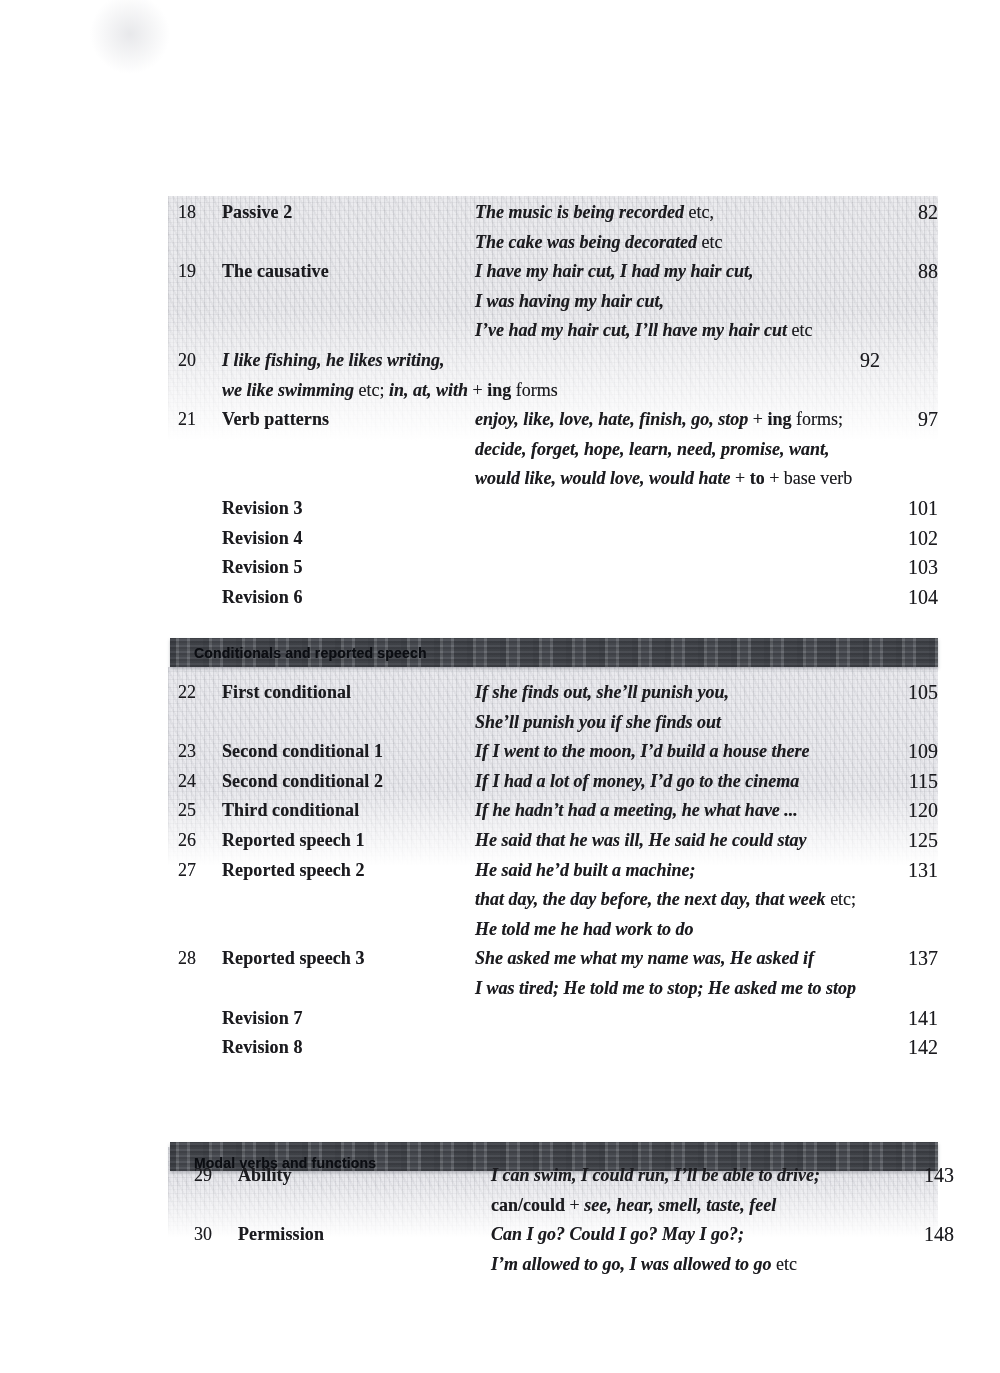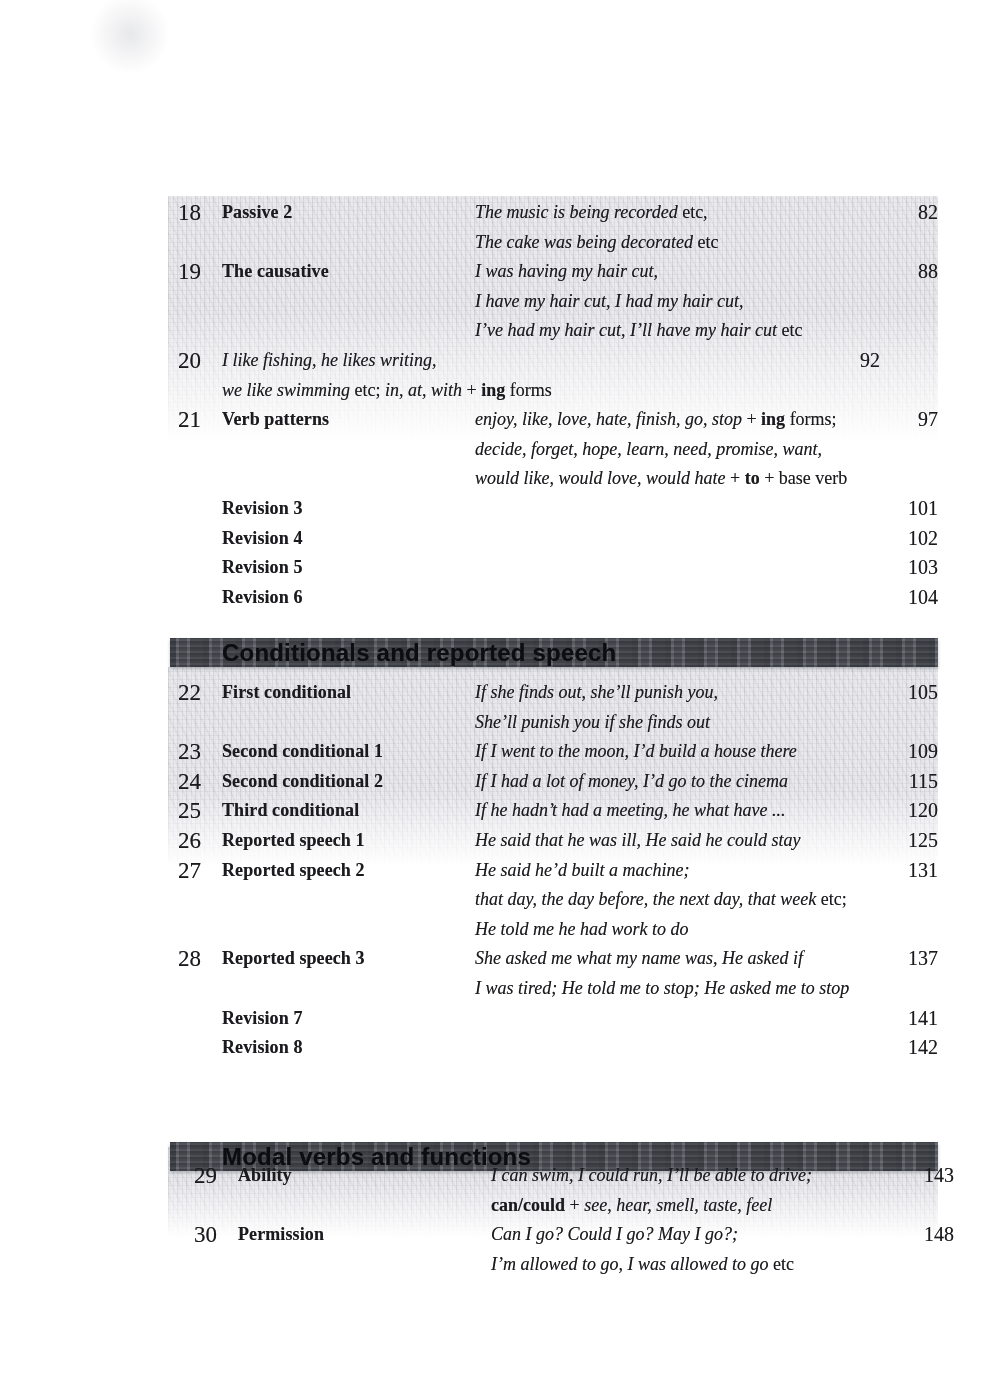--- a/index.html
+++ b/index.html
@@ -69,40 +69,40 @@
         rgba(14,16,22,.28) 20px 33px),
       repeating-linear-gradient(0deg,
         rgba(0,0,0,.18) 0px 2px, rgba(255,255,255,.05) 2px 4px, rgba(0,0,0,.10) 4px 6px);
     box-shadow:0 2px 3px rgba(120,122,130,.45);
     display:flex;align-items:center;
   }
   #bar-1{top:638px;}
   #bar-2{top:1142px;align-items:flex-end;}
   .bar-label{
     font-family:"Liberation Sans", sans-serif;
-    font-weight:700;font-size:24px;color:#0b0d12;
-    padding-left:52px;letter-spacing:.2px;
+    font-weight:700;font-size:14px;color:#0b0d12;
+    padding-left:24px;letter-spacing:.2px;
     text-shadow:0 0 1px rgba(10,12,18,.55);
     white-space:nowrap;
   }
   
   .rows{position:absolute;left:170px;width:768px;}
   #rows-0{top:198px;}
   #rows-1{top:678px;}
   #rows-2{top:1161px;margin-left:16px;}
   .toc-row{
     display:grid;grid-template-columns:52px 253px 405px 58px;
     align-items:start;min-height:29.6px;
   }
-  .cell-num{padding-left:8px;font-size:23px;line-height:29.6px;}
+  .cell-num{padding-left:8px;font-size:18px;line-height:29.6px;}
   .cell-title{font-weight:700;font-size:18px;line-height:29.6px;letter-spacing:.1px;}
   .cell-ex{font-size:18px;}
   .ex-line{line-height:29.6px;white-space:nowrap;}
   .cell-page{text-align:right;font-size:20px;line-height:29.6px;}
-  .seg-i{font-style:italic;}
+  .seg-i{font-style:italic;font-weight:bold;}
   .seg-r{font-style:normal;}
   .seg-b{font-weight:700;font-style:normal;}
   .toc-row, .bar-label{text-shadow:0 0 .5px rgba(25,25,30,.5);}
 </style>
 </head>
 <body>
 
 <div class="smudge"></div>
 
 <div class="texture tex-a"></div>
@@ -123,22 +123,22 @@
       <div class="cell-ex">
         <div class="ex-line"><span class="seg-i">The music is being recorded </span><span class="seg-r">etc,</span></div>
         <div class="ex-line"><span class="seg-i">The cake was being decorated </span><span class="seg-r">etc</span></div>
       </div>
       <div class="cell-page">82</div>
     </div>
     <div class="toc-row">
       <div class="cell-num">19</div>
       <div class="cell-title">The causative</div>
       <div class="cell-ex">
+        <div class="ex-line"><span class="seg-i">I have my hair cut, I had my hair cut,</span></div>
         <div class="ex-line"><span class="seg-i">I was having my hair cut,</span></div>
-        <div class="ex-line"><span class="seg-i">I have my hair cut, I had my hair cut,</span></div>
         <div class="ex-line"><span class="seg-i">I’ve had my hair cut, I’ll have my hair cut </span><span class="seg-r">etc</span></div>
       </div>
       <div class="cell-page">88</div>
     </div>
     <div class="toc-row">
       <div class="cell-num">20</div>
       <div class="cell-ex">
         <div class="ex-line"><span class="seg-i">I like fishing, he likes writing,</span></div>
         <div class="ex-line"><span class="seg-i">we like swimming </span><span class="seg-r">etc; </span><span class="seg-i">in, at, with</span><span class="seg-r"> + </span><span class="seg-b">ing</span><span class="seg-r"> forms</span></div>
       </div>

